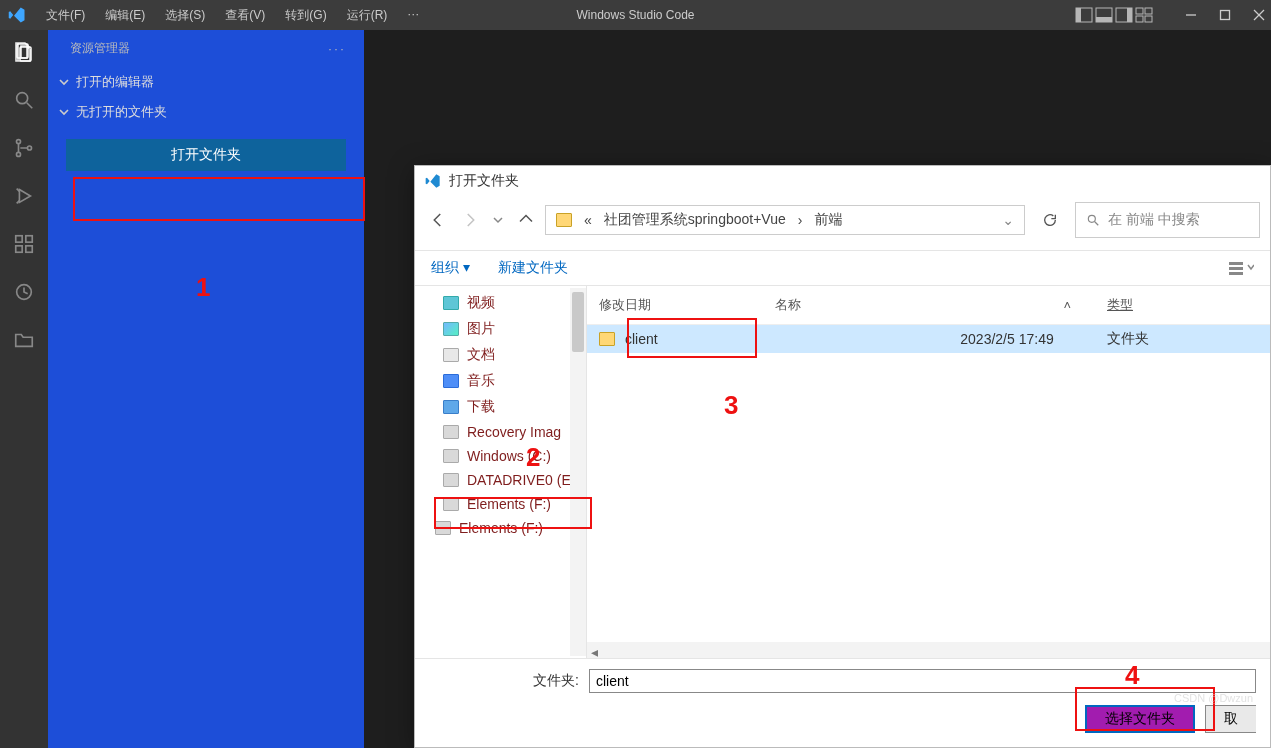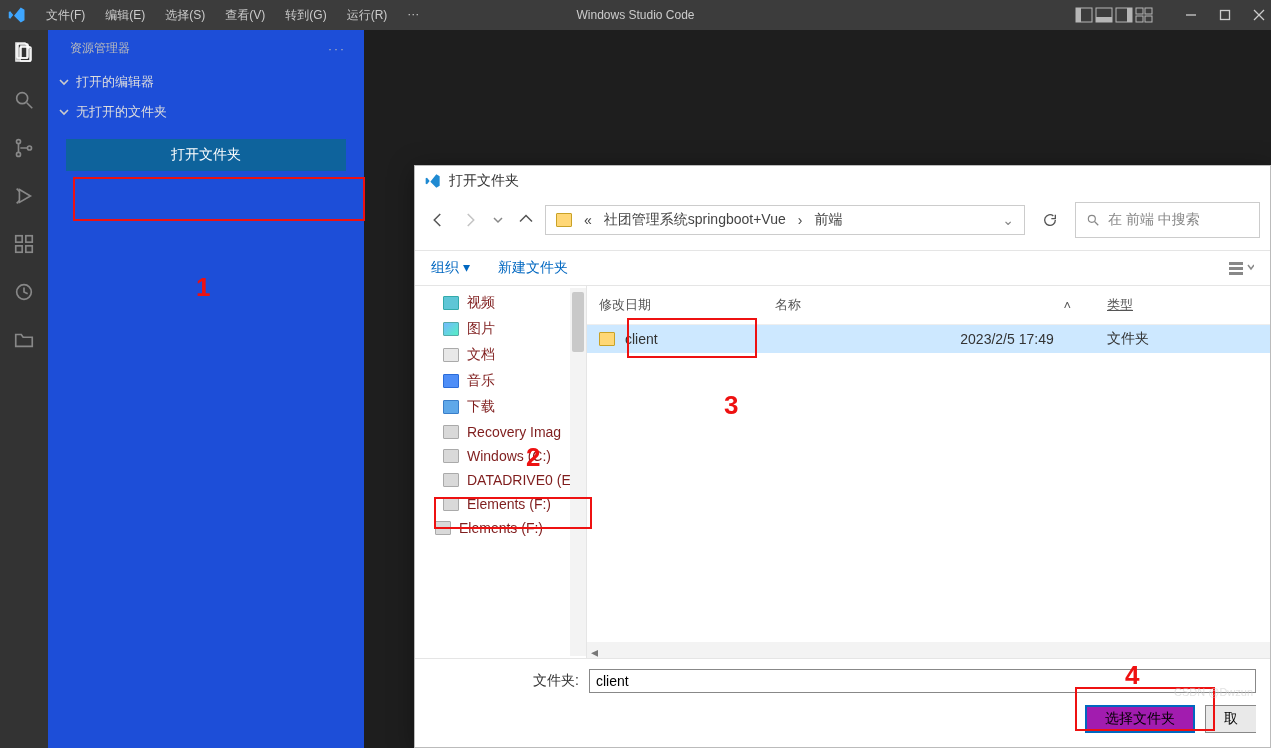--- a/index.html
+++ b/index.html
@@ -86,21 +86,21 @@
     .foot-row label { width: 150px; text-align: right; color:#333; }
     .foot-row input { flex: 1; height: 24px; border: 1px solid #888; padding: 0 6px; font-size: 14px; }
     .foot-actions { display:flex; justify-content:flex-end; gap:10px; padding-right:0; }
     .btn { height: 28px; padding: 0 18px; border: 1px solid #888; background: #e9e9e9; font-size: 14px; }
     .btn.primary { border: 2px solid #0067c0; background:#a21caf; }
 
     .red-box-2 { position:absolute; left:434px; top:497px; width:158px; height:32px; border:2px solid #e11; pointer-events:none; }
     .red-box-3 { position:absolute; left:627px; top:318px; width:130px; height:40px; border:2px solid #e11; pointer-events:none; }
     .red-box-4 { position:absolute; left:1075px; top:687px; width:140px; height:44px; border:2px solid #e11; pointer-events:none; }
 
-    .watermark { position:absolute; right:18px; bottom:50px; color:#cfcfcf; font-size:11px; opacity:.6; }
+    .watermark { position:absolute; right:18px; bottom:44px; color:#cfcfcf; font-size:11px; opacity:.6; }
 
     svg { display:block; }
   </style>
 </head>
 <body>
 
 <div class="titlebar">
   <svg class="vsc-logo" viewBox="0 0 24 24">
       <path fill="#3ea6ff" d="M17 2l5 3v14l-5 3-9-9 9-11zM3 7l4 5-4 5-2-1V8l2-1z"></path>
     </svg>

